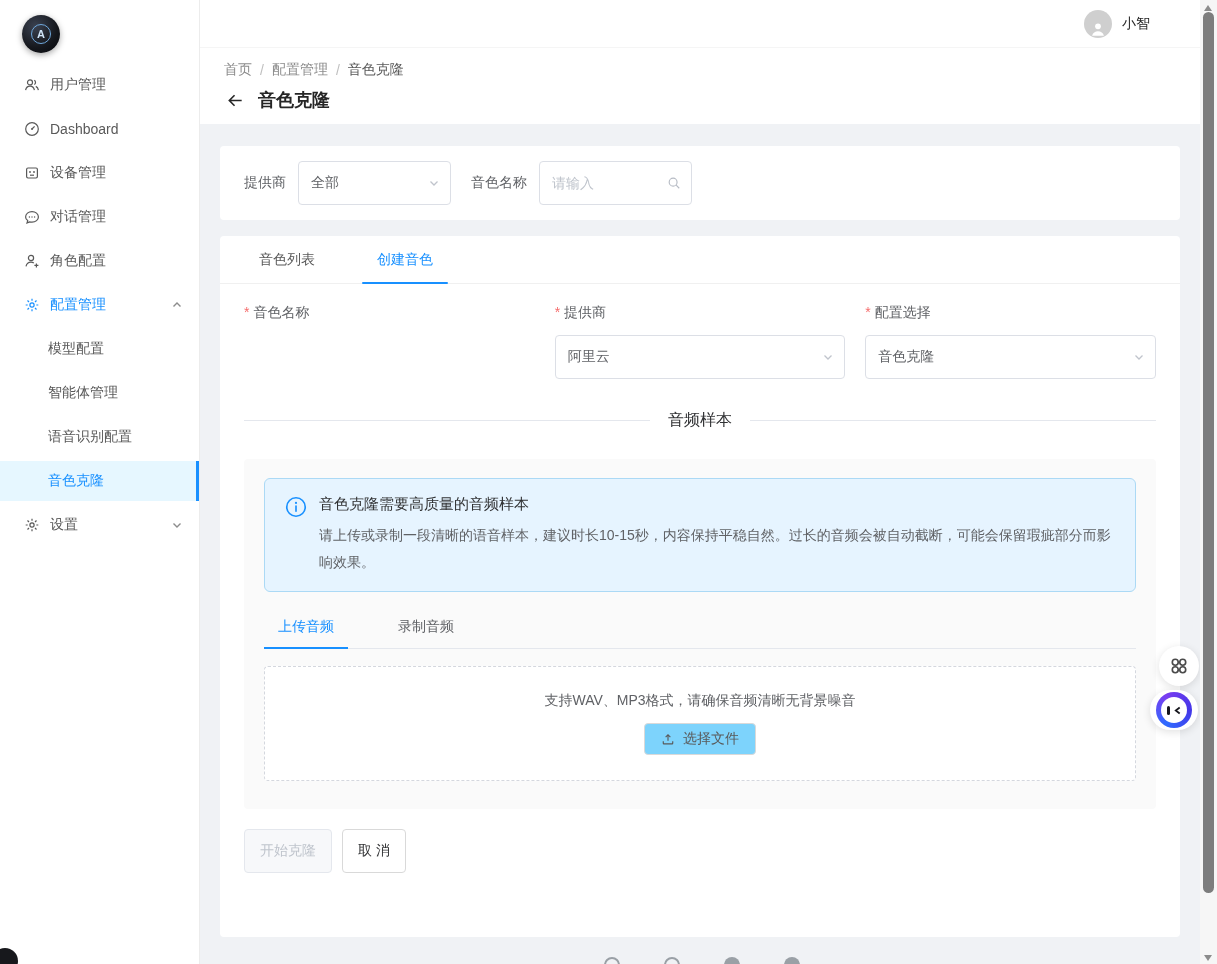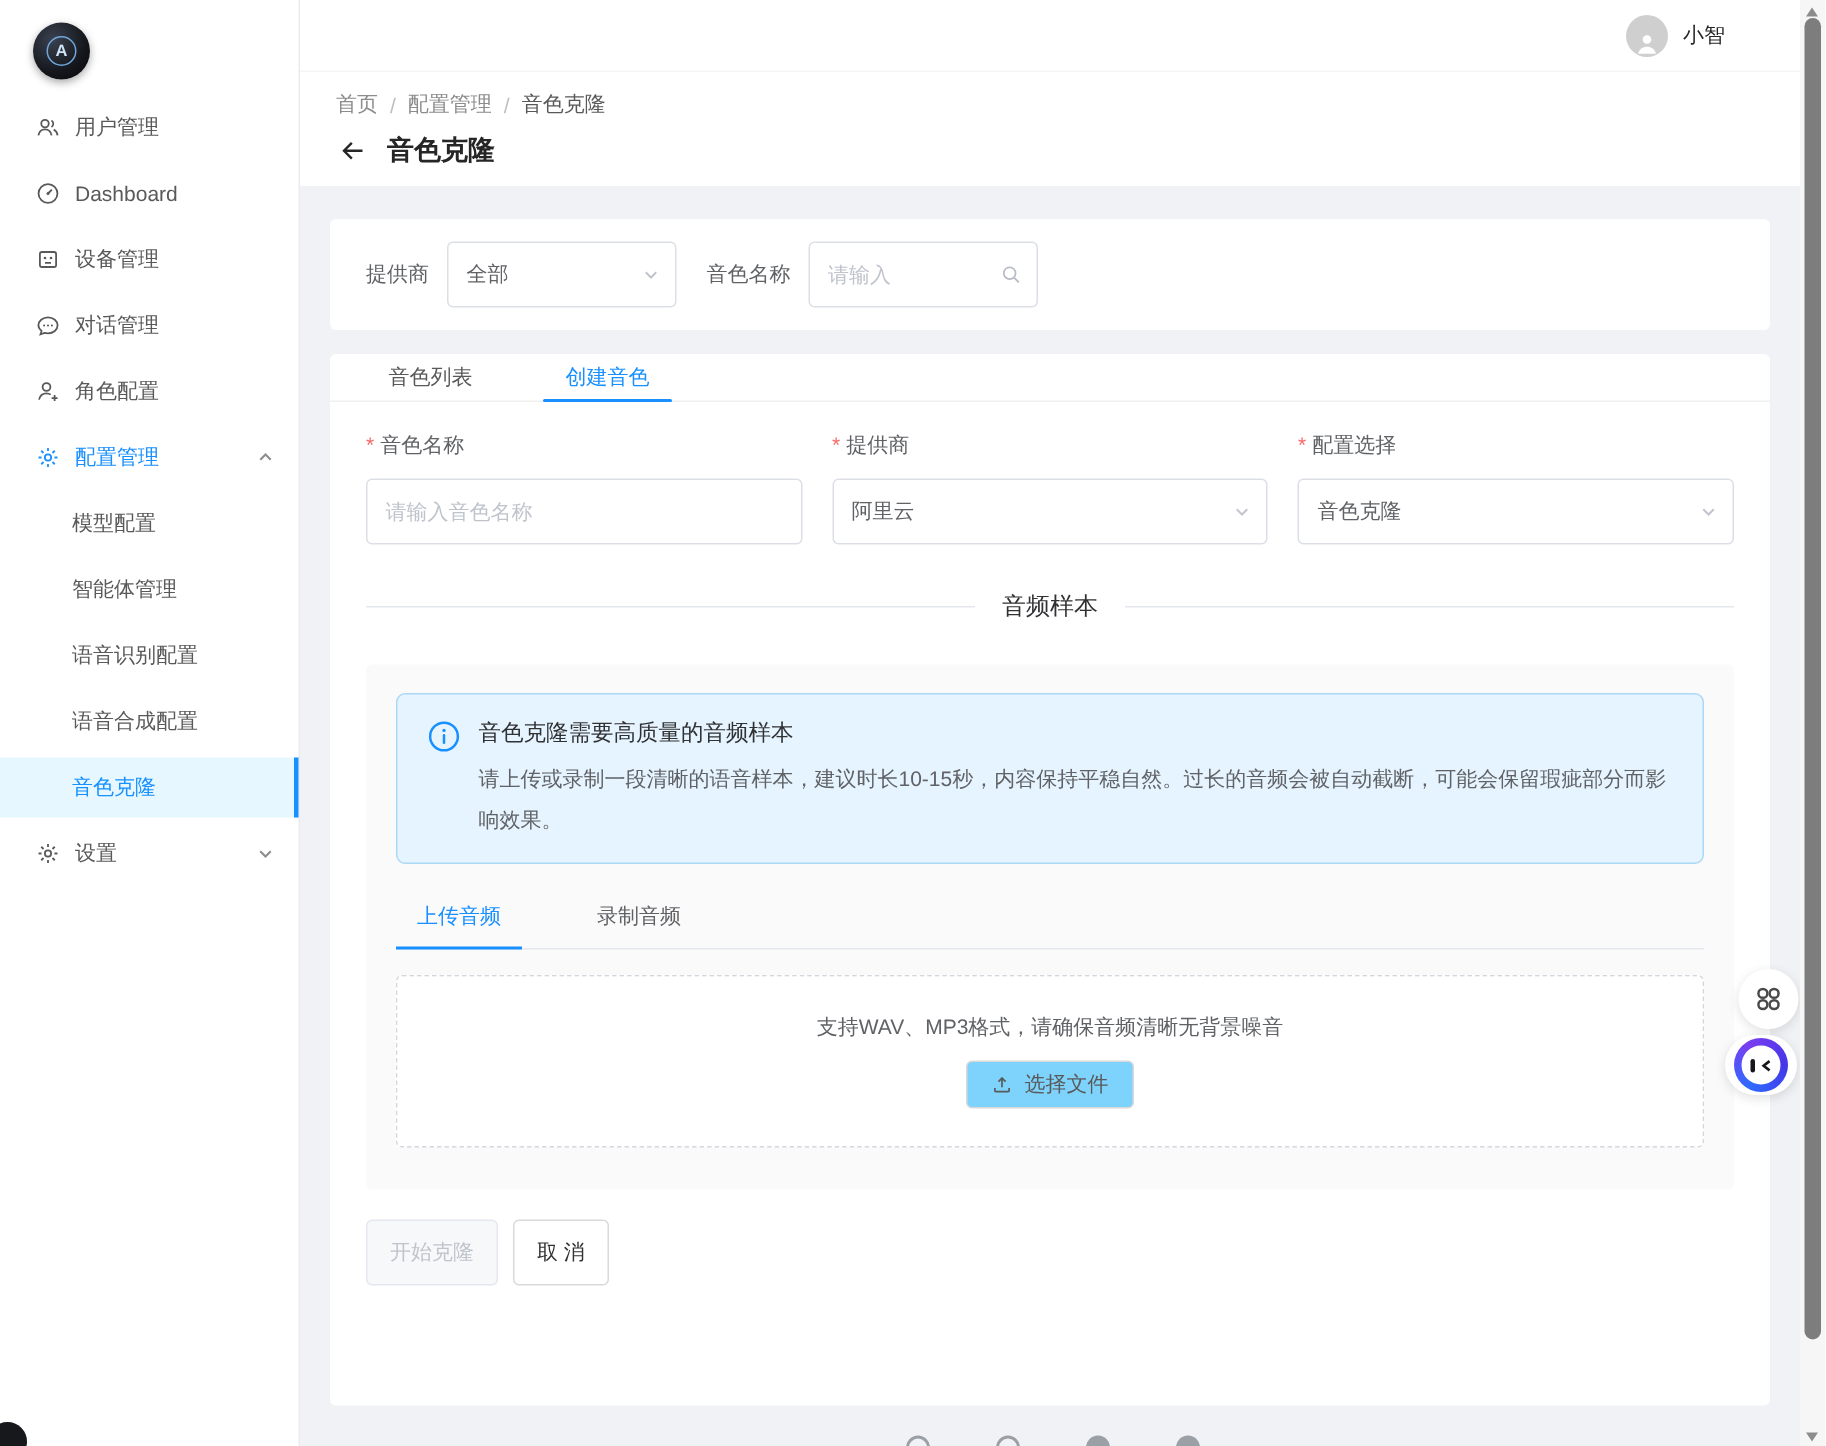--- a/index.html
+++ b/index.html
@@ -49,21 +49,21 @@
   .select, .tinput { height:44px; border:1px solid #dcdfe6; border-radius:4px; background:#fff; display:flex; align-items:center; padding:0 10px 0 12px; color:#606266; }
   .filter-card .select, .filter-card .tinput { width:153px; }
   .select .sval { flex:1; }
   .select .dchev { color:#c0c4cc; display:flex; }
   .tinput input { border:0; outline:0; flex:1; width:100%; font-size:14px; color:#606266; background:transparent; font-family:inherit; }
   .tinput input::placeholder { color:#bfc4cc; }
   .ficon { color:#b6bbc4; display:flex; margin-left:6px; }
   .ml20 { margin-left:20px; }
 
   .main-card { height:701px; padding:0; }
-  .tabbar { height:32px; border-bottom:1px solid #f0f0f0; display:flex; gap:32px; padding:0 24px; }
+  .tabbar { height:48px; border-bottom:1px solid #f0f0f0; display:flex; gap:32px; padding:0 24px; }
   .tab { position:relative; display:flex; align-items:center; padding:0 15px; color:#595959; cursor:pointer; font-size:14px; }
   .tab.active { color:#1890ff; }
   .tab.active::after { content:""; position:absolute; left:0; right:0; bottom:-1px; height:2px; background:#1890ff; border-radius:1px; }
 
   .formwrap { padding:20px 24px 0; }
   .frow3 { display:grid; grid-template-columns:1fr 1fr 1fr; gap:20px; }
   .fitem .flab { color:#606266; margin-bottom:13px; font-size:14px; }
   .req { color:#f56c6c; margin-right:4px; }
   .fitem .tinput, .fitem .select { width:100%; }
   .frow-desc { margin-top:18px; }
@@ -203,23 +203,20 @@
 
       <div class="smi">
         <span>模型配置</span>
       </div>
       <div class="smi">
         <span>智能体管理</span>
       </div>
       <div class="smi">
         <span>语音识别配置</span>
       </div>
-      <div class="smi">
-        <span>语音合成配置</span>
-      </div>
       <div class="smi active">
         <span>音色克隆</span>
       </div>
 
       <div class="mi">
         <span class="micon">
           <svg viewBox="0 0 16 16" fill="none" stroke="currentColor" stroke-width="1.2">
               <circle cx="8" cy="8" r="2.1"></circle>
               <path d="M8 1.7v2M8 12.3v2M1.7 8h2M12.3 8h2M3.5 3.5L5 5M11 11l1.5 1.5M12.5 3.5L11 5M5 11l-1.5 1.5"></path>
             </svg>
@@ -296,23 +293,20 @@
           </div>
           <div class="tab active">
             <span>创建音色</span>
           </div>
         </div>
 
         <div class="formwrap">
           <div class="frow3">
             <div class="fitem">
               <div class="flab"><span class="req">*</span><span>音色名称</span></div>
-              <div class="tinput">
-                <input placeholder="请输入音色名称" style="">
-              </div>
             </div>
             <div class="fitem">
               <div class="flab"><span class="req">*</span><span>提供商</span></div>
               <div class="select">
                 <span class="sval">阿里云</span>
                 <span class="dchev">
                   <svg width="12" height="12" viewBox="0 0 12 12" fill="none" stroke="currentColor" stroke-width="1.3">
                       <path d="M2.5 4.5L6 8l3.5-3.5"></path>
                     </svg>
                 </span>

